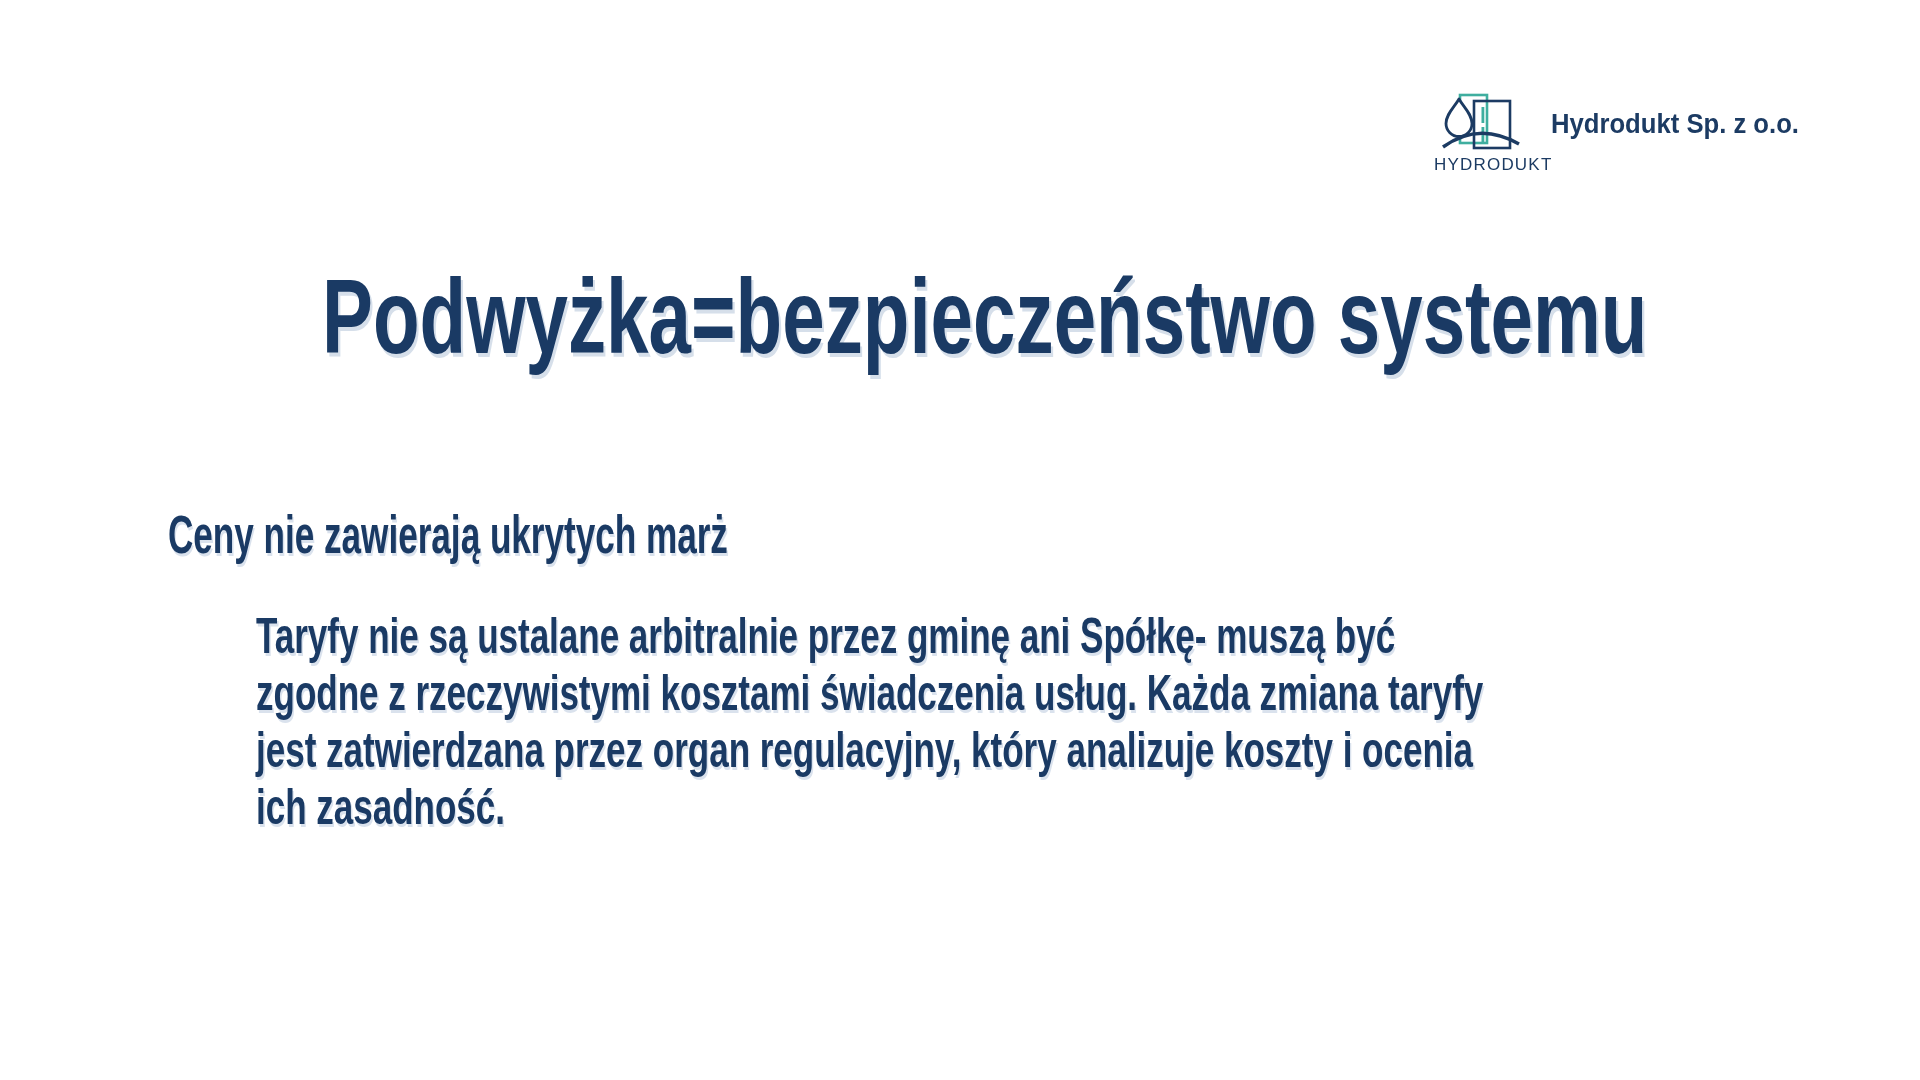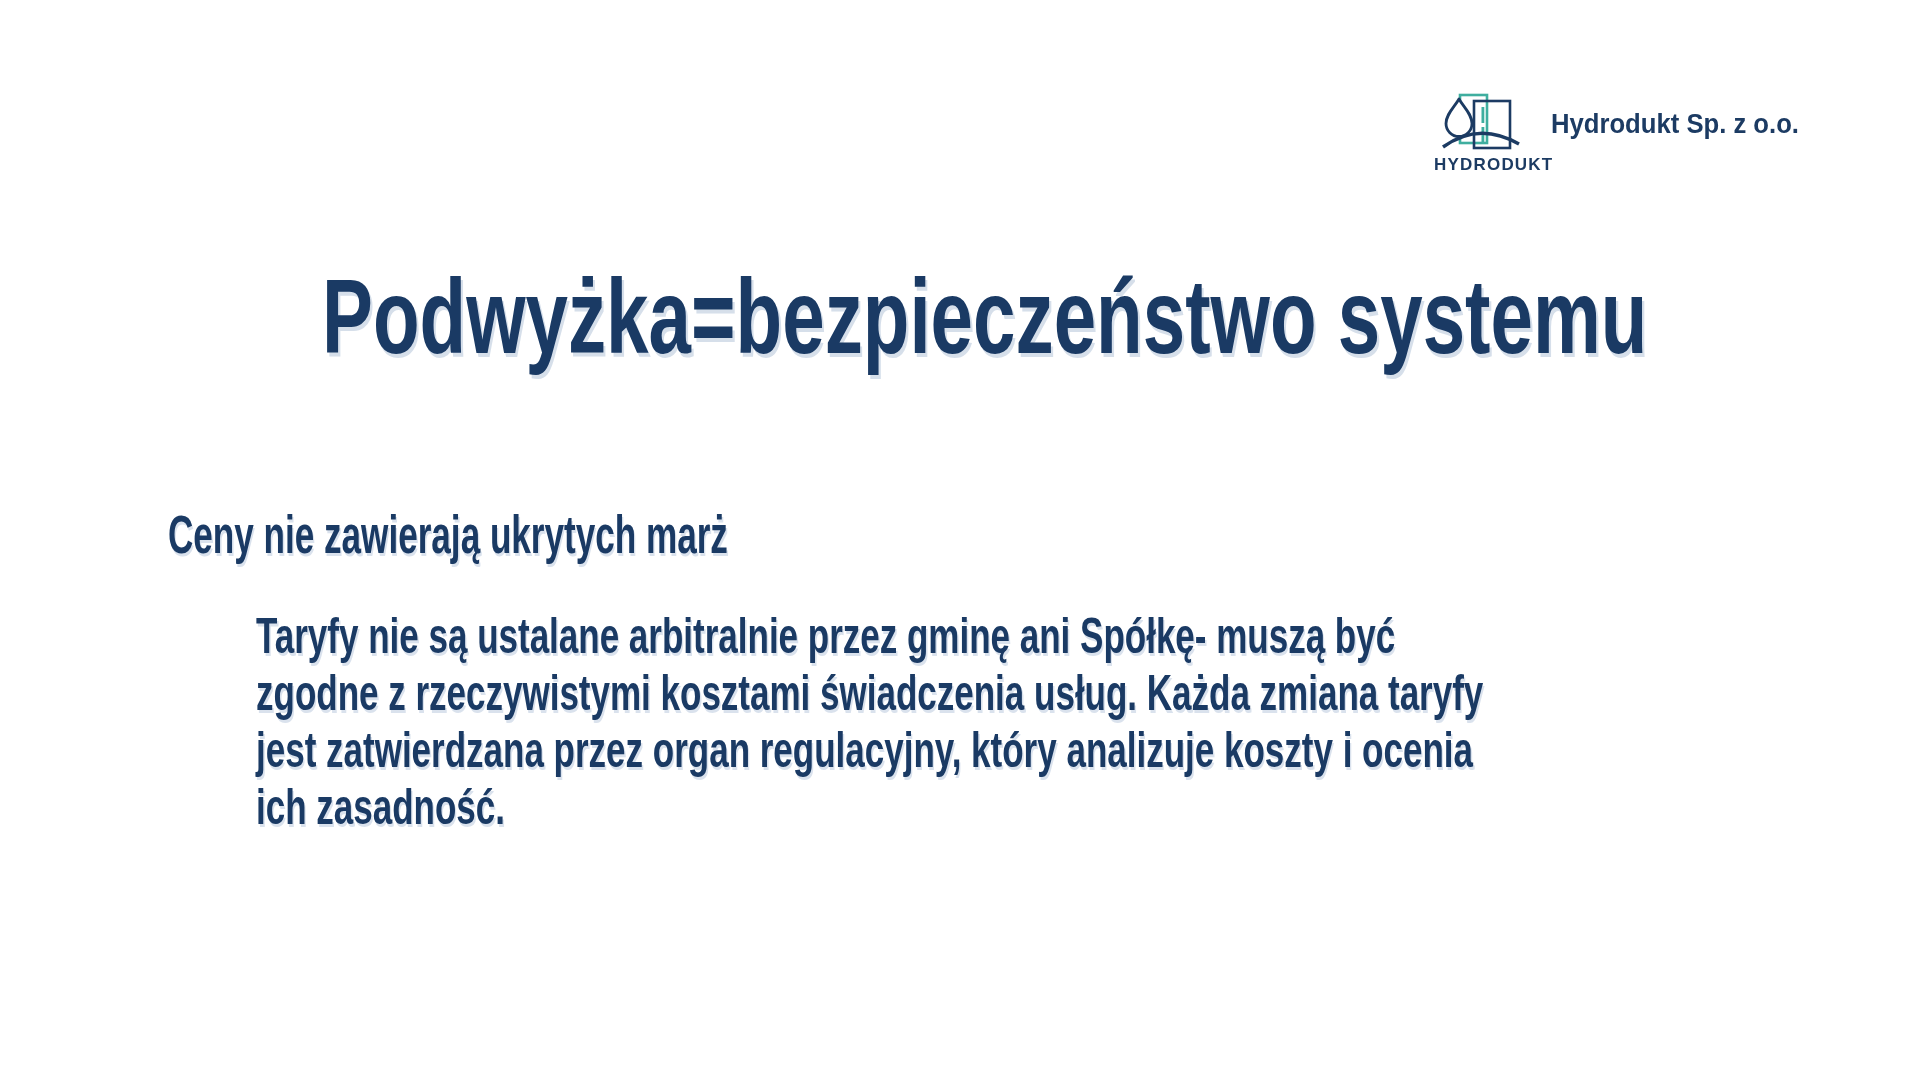--- a/index.html
+++ b/index.html
@@ -25,21 +25,21 @@
     width: 96px;
     height: 78px;
   }
   .logo-wordmark {
     position: absolute;
     left: 1434px;
     top: 155px;
     width: 104px;
     text-align: center;
     font-size: 17px;
-    font-weight: bold;
+    font-weight: normal;
     letter-spacing: 1.2px;
     color: #1c3b63;
   }
   .company-name {
     position: absolute;
     left: 1551px;
     top: 109px;
     font-size: 27px;
     font-weight: bold;
     color: #1c3b63;

